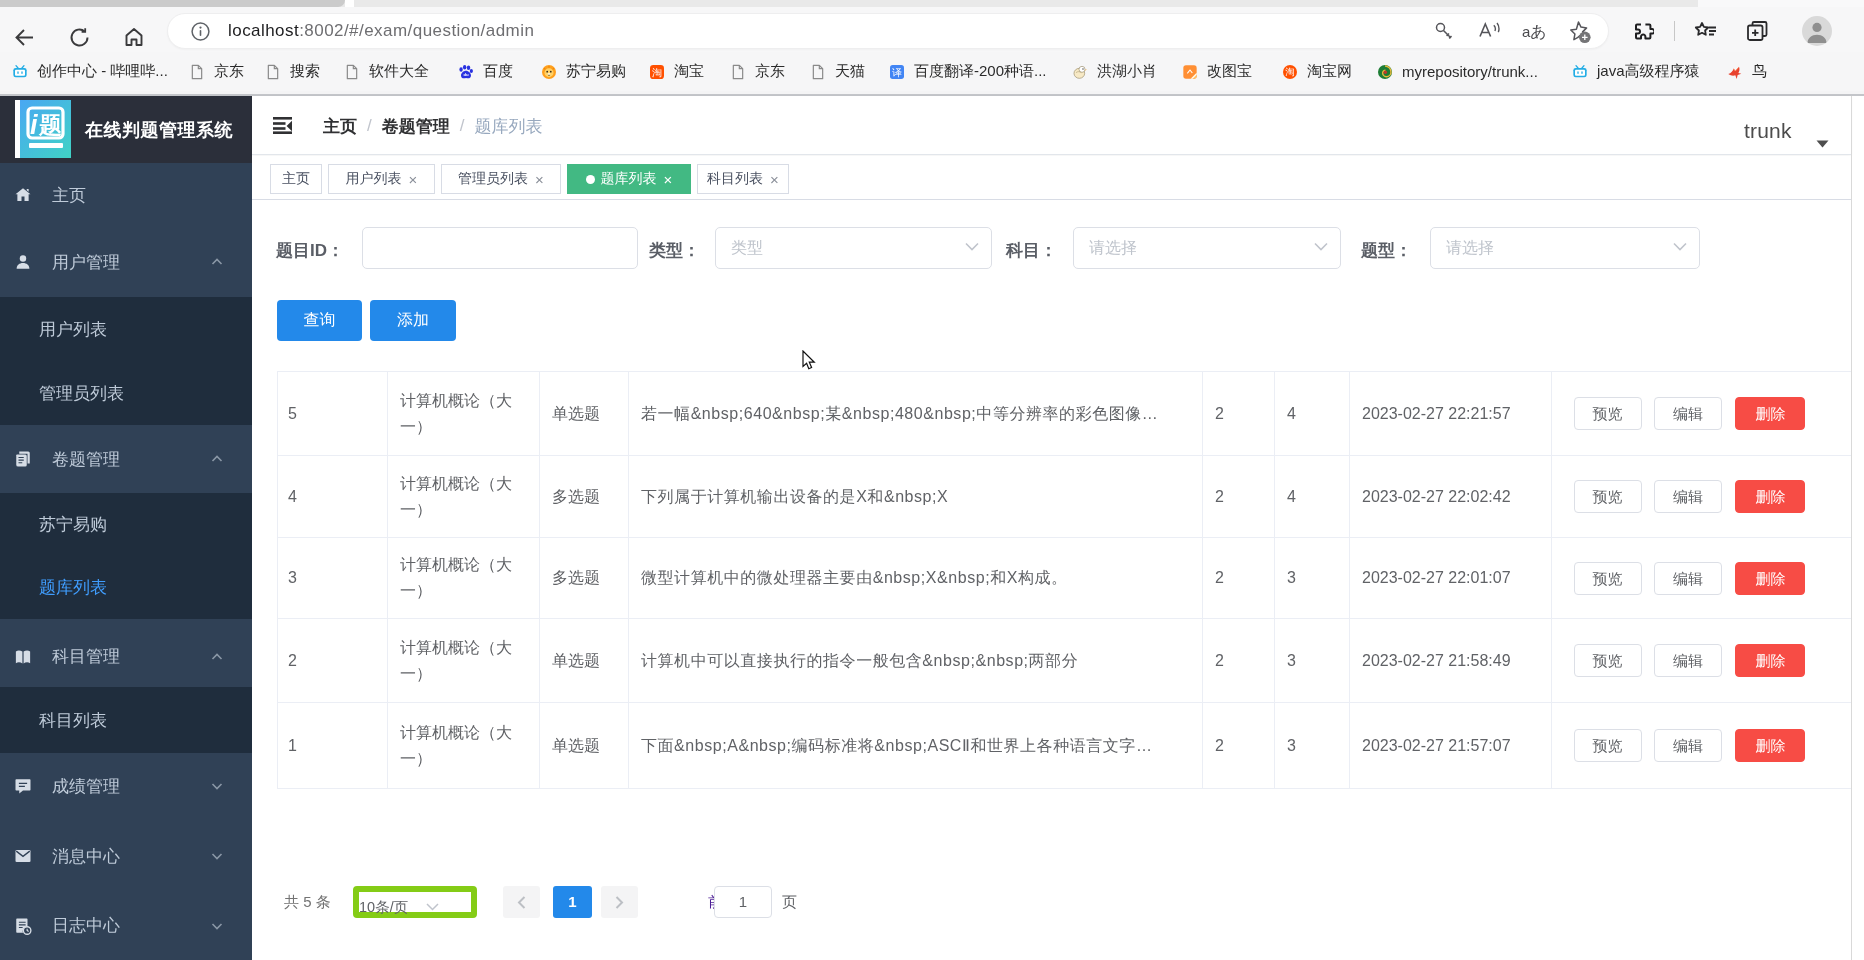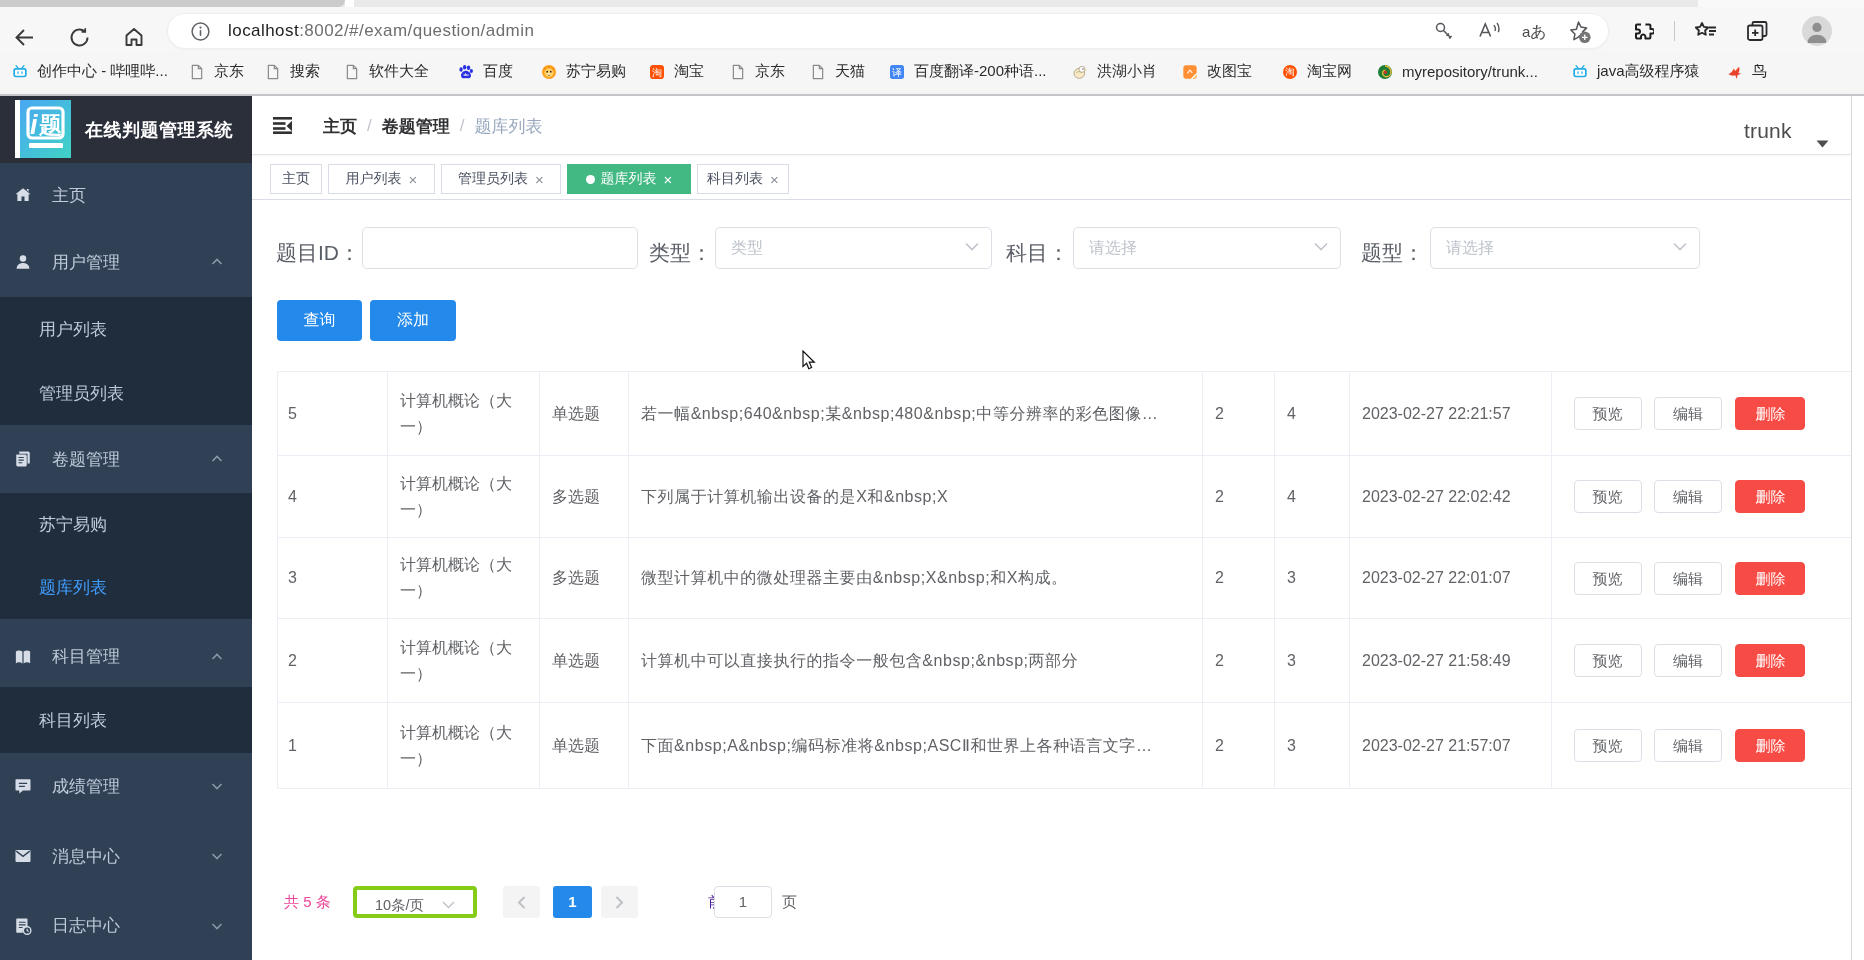--- a/index.html
+++ b/index.html
@@ -47,38 +47,38 @@
 #admin{left:1744px;top:119px;font-size:21px;color:#4c4c4c;letter-spacing:0.2px}
 #admincaret{left:1816px;top:140px}
 
 #tagsbar{left:252px;top:156px;width:1599px;height:44px;background:#fff;border-bottom:1px solid #d8dce5}
 .tag{position:absolute;top:164px;height:30px;border:1px solid #d8dce5;background:#fff;color:#495060;font-size:14px;display:flex;align-items:center;justify-content:center;gap:6px}
 .tag .x{font-size:15px;color:#8a8f99;margin-left:1px;line-height:1}
 .tag.on{background:#42b983;border-color:#42b983;color:#fff}
 .tag.on .x{color:#fff}
 .tag .dot{width:9px;height:9px;border-radius:50%;background:#fff}
 
-.flabel{position:absolute;font-size:21px;font-weight:normal;color:#5a5e66;top:239px}
+.flabel{position:absolute;font-size:17px;font-weight:bold;color:#5a5e66;top:239px}
 .finput{position:absolute;top:227px;height:42px;background:#fff;border:1px solid #dcdfe6;border-radius:5px}
 .fselect{position:absolute;top:227px;height:42px;background:#fff;border:1px solid #dcdfe6;border-radius:5px;display:flex;align-items:center;padding-left:15px;font-size:16px;color:#bfc4cc}
 .fselect .car{position:absolute;right:12px;top:14px}
 .btn{position:absolute;top:300px;height:41px;background:#2389ea;color:#fff;font-size:16px;border-radius:4px;display:flex;align-items:center;justify-content:center}
 
 #qtable{left:277px;top:371px;width:1574px;border-collapse:collapse;table-layout:fixed}
 #qtable th{border:1px solid #ebeef5;border-top:1px solid #ebeef5;color:#909399;font-size:15px;font-weight:bold;text-align:left;padding:0 0 0 12px;height:54px}
 #qtable td{border:1px solid #ebeef5;color:#606266;font-size:16px;text-align:left;padding:0 0 0 12px;vertical-align:middle;line-height:26px}
 #qtable td.tg{letter-spacing:0.55px}
 #qtable .cid{padding-left:10px}
 #qtable th.cop,#qtable td.cop{text-align:center;padding:0 24px 0 0}
 .rbtn{display:inline-block;height:33px;line-height:31px;border:1px solid #dcdfe6;border-radius:4px;background:#fff;color:#606266;font-size:15px;text-align:center}
 .rbtn.del{background:#f74c45;border-color:#f74c45;color:#fff}
 
 .pg{position:absolute;top:886px;height:32px}
-#pgtotal{left:284px;line-height:32px;font-size:15px;color:#ec4899}
-#pgsize{left:353px;width:124px;border:4px solid #84cc16;border-radius:4px;background:#fff;font-size:14.5px;color:#606266;text-align:center;line-height:30px}
+#pgtotal{left:284px;line-height:32px;font-size:15px;color:#737373}
+#pgsize{left:353px;width:124px;border:6px solid #84cc16;border-radius:4px;background:#fff;font-size:14.5px;color:#606266;text-align:left;line-height:30px}
 #pgprev{left:503px;width:37px;background:#f4f4f5;border-radius:3px;display:flex;align-items:center;justify-content:center}
 #pgone{left:553px;width:39px;background:#2389ea;border-radius:3px;color:#fff;font-size:15px;font-weight:bold;text-align:center;line-height:32px}
 #pgnext{left:601px;width:37px;background:#f4f4f5;border-radius:3px;display:flex;align-items:center;justify-content:center}
 #pggo{left:708px;line-height:32px;font-size:15px;color:#4c1d95}
 #pginput{left:714px;width:58px;border:1px solid #dcdfe6;border-radius:4px;background:#fff;font-size:15px;color:#606266;text-align:center;line-height:30px}
 #pgpage{left:782px;line-height:32px;font-size:15px;color:#606266}
 #rightline{left:1851px;top:96px;width:1px;height:864px;background:#d9d9d9}
 </style>
 </head>
 <body>

